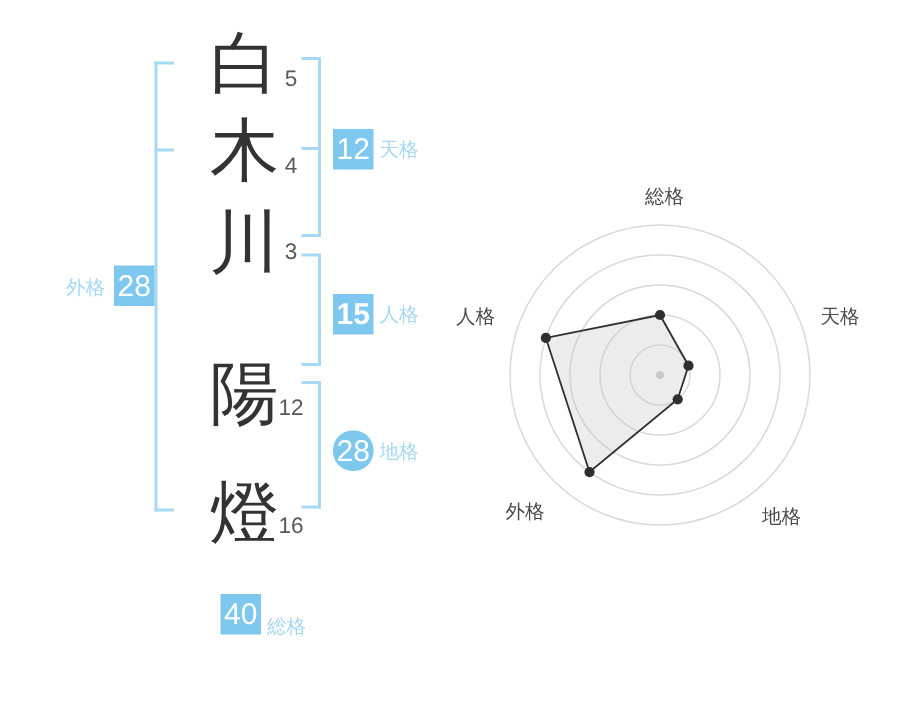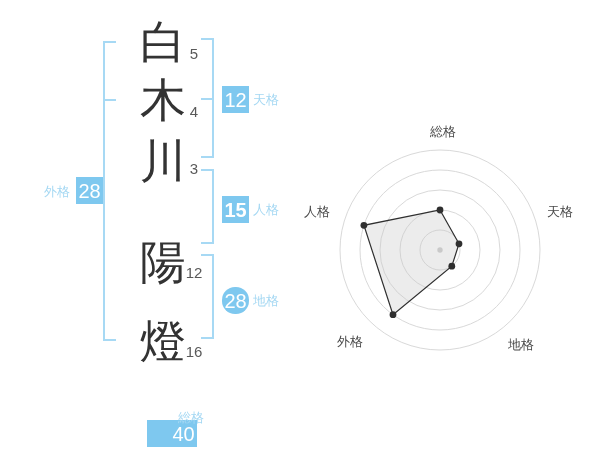--- a/index.html
+++ b/index.html
@@ -78,21 +78,21 @@
 
   <div class="abs vbox" style="left:222px;top:86px;">12</div>
   <div class="abs catlabel" style="left:253px;top:93px;">天格</div>
 
   <div class="abs vbox" style="left:222px;top:196px;font-weight:bold;">15</div>
   <div class="abs catlabel" style="left:253px;top:203px;">人格</div>
 
   <div class="abs vbox" style="left:222px;top:287px;border-radius:13px;">28</div>
   <div class="abs catlabel" style="left:253px;top:294px;">地格</div>
 
-  <div class="abs vbox" style="left:147px;top:420px;padding-left:23px;">40</div>
+  <div class="abs vbox" style="left:147px;top:396px;">40</div>
   <div class="abs catlabel" style="left:178px;top:411px;">総格</div>
 </div>
 
 <svg class="abs" style="left:290px;top:95px;" width="300" height="290" viewBox="0 0 300 290">
   <g>
       <circle cx="150" cy="155" r="20" fill="none" stroke="#d9d9d9" stroke-width="1"></circle>
       <circle cx="150" cy="155" r="40" fill="none" stroke="#d9d9d9" stroke-width="1"></circle>
       <circle cx="150" cy="155" r="60" fill="none" stroke="#d9d9d9" stroke-width="1"></circle>
       <circle cx="150" cy="155" r="80" fill="none" stroke="#d9d9d9" stroke-width="1"></circle>
       <circle cx="150" cy="155" r="100" fill="none" stroke="#d9d9d9" stroke-width="1"></circle>

